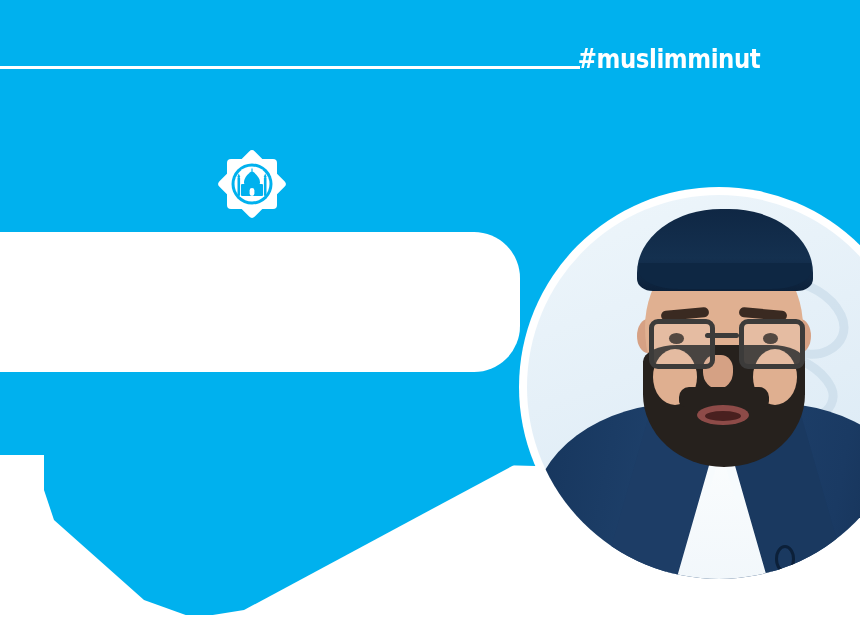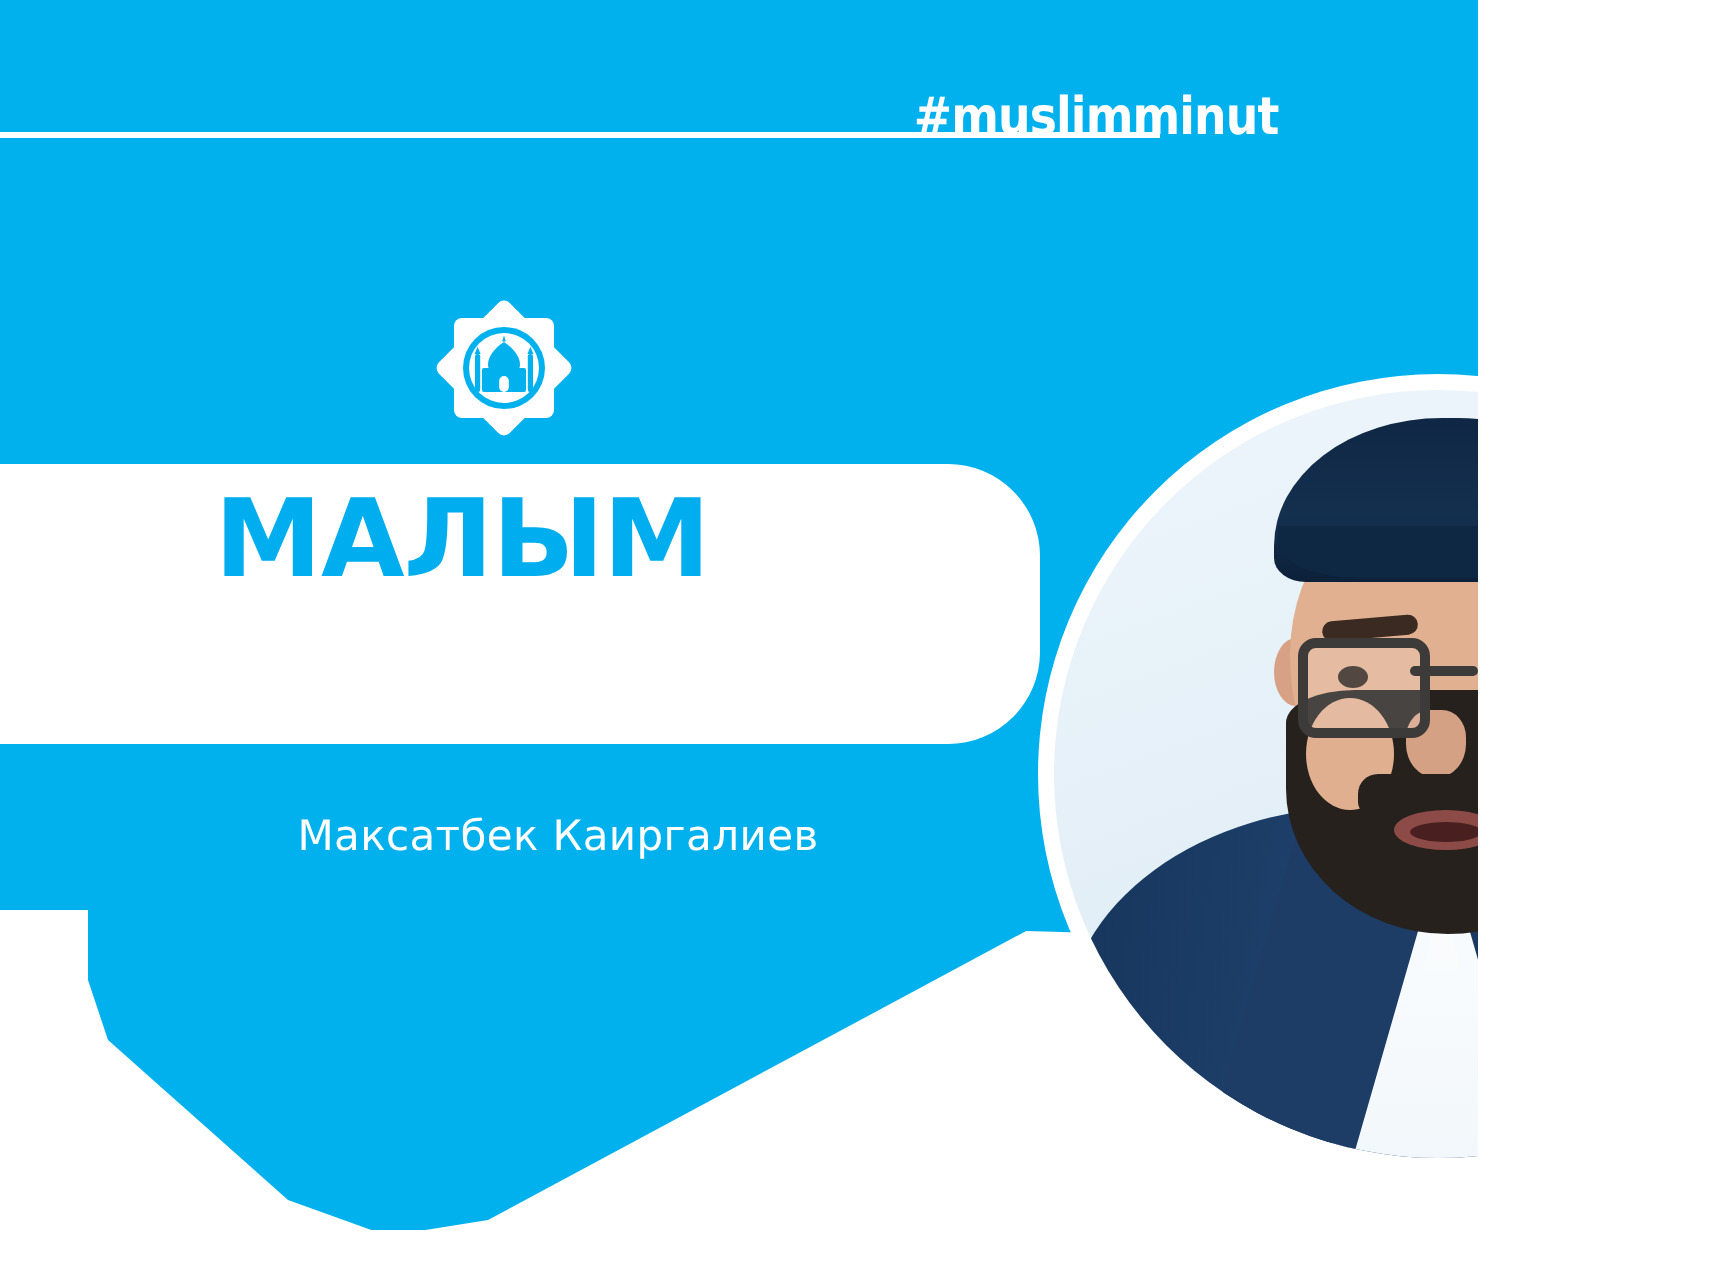--- a/index.html
+++ b/index.html
@@ -6,21 +6,21 @@
     margin: 0;
     padding: 0;
     background: #ffffff;
   }
   body {
     font-family: "Liberation Sans", sans-serif;
   }
 
   #slide {
     position: relative;
-    width: 739px;
+    width: 860px;
     height: 642px;
     overflow: hidden;
     background: #000000;
   }
 
   
   .blue-bg {
     position: absolute;
     left: 0;
     top: 0;
@@ -494,18 +494,16 @@
         <div class="p-bridge"></div>
         <div class="p-cap"></div>
         <div class="p-cap-band"></div>
         <div class="p-mic"></div>
       </div>
     </div>
   </div>
 
   <div class="title-plate"></div>
   <div class="title-text">
-    <span class="title-line2">МАЛЫМ</span>
   </div>
 
-  <div class="speaker-name">Максатбек Каиргалиев</div>
 
 </div>
 
 </body></html>

